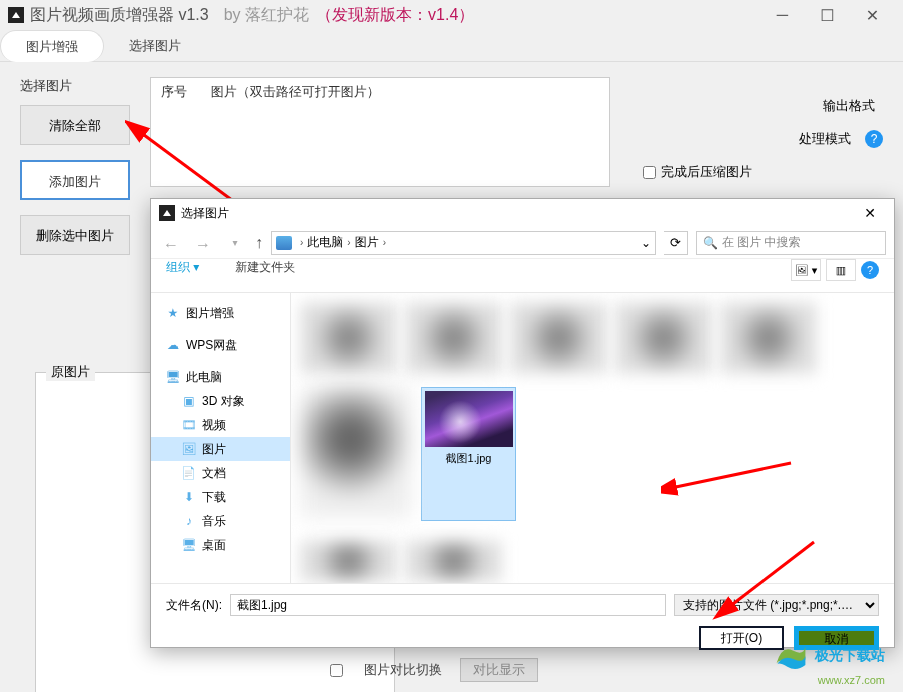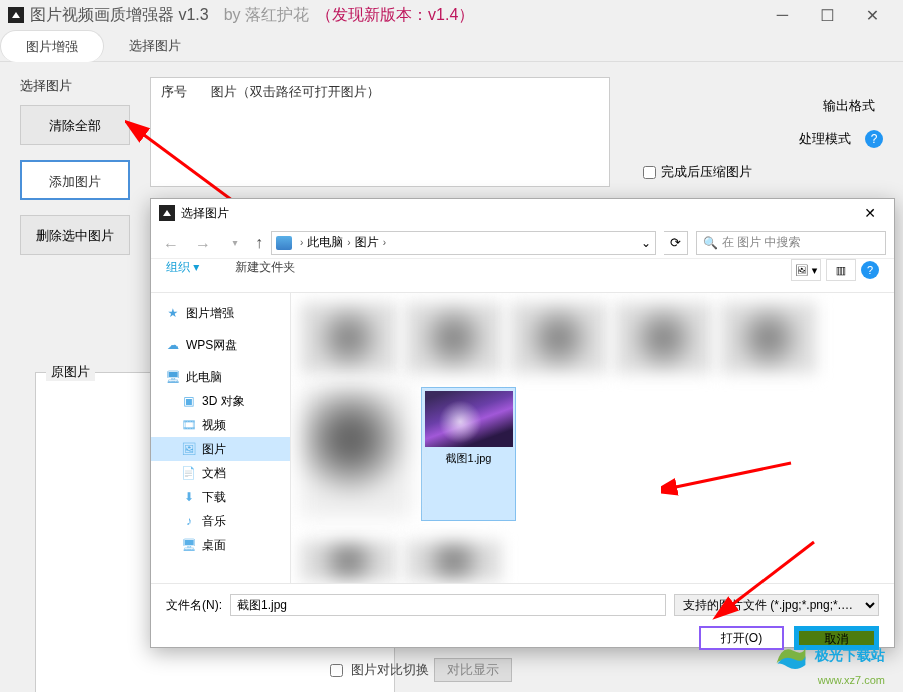--- a/index.html
+++ b/index.html
@@ -86,28 +86,28 @@
 .file-selected .thumb-sel::after { content: ''; position: absolute; inset: 0; background: radial-gradient(circle at 40% 55%, rgba(255,255,255,0.7), transparent 35%); }
 .file-selected .fname { margin-top: 4px; }
 
 .dlg-footer { padding: 10px 15px; font-size: 12px; border-top: 1px solid #e8e8e8; }
 .filename-row { display: flex; align-items: center; gap: 8px; margin-bottom: 10px; }
 .filename-row label { }
 .filename-input { flex: 1; height: 22px; border: 1px solid #ccc; padding: 0 6px; font-size: 12px; }
 .filetype { width: 205px; height: 22px; border: 1px solid #ccc; font-size: 12px; padding:0 4px;}
 .btn-row { display: flex; justify-content: flex-end; gap: 10px; }
 .dlg-btn { width: 85px; height: 24px; border: 5px solid #0ea5e9; background: #4d7c0f; font-size: 12px; cursor: pointer; }
-.dlg-btn.open { border: 2px solid #8b5cf6; background: #fff; text-align: center; }
+.dlg-btn.open { border: 2px solid #0f172a; background: #fff; text-align: center; }
 
 .watermark { position: absolute; right: 18px; bottom: 6px; font-size: 14px; z-index: 200; }
 .watermark .brand { color: #1aa8e0; font-weight: bold; }
 .watermark .url { color: #7cb342; font-size: 11px; display: block; text-align: right; }
 .watermark .wlogo { display: inline-block; width: 36px; height: 36px; vertical-align: middle; margin-right: 2px; }
 
-.bottom-hint { position: absolute; left: 330px; bottom: 10px; font-size: 13px; color: #444; display:flex; align-items:center; gap:5px;}
+.bottom-hint { position: absolute; left: 330px; bottom: 10px; font-size: 13px; color: #444; display:flex; align-items:center; gap:18px;}
 .bottom-hint input{margin-right:3px;}
 .bottom-hint .disabled-btn{ padding:2px 12px; background:#ddd; border:1px solid #bbb; color:#888;}
 </style>
 </head>
 <body>
 
 <div class="title-bar">
   <span class="logo"></span>
   <span class="title-text">图片视频画质增强器 v1.3</span>
   <span class="author">by 落红护花</span>

